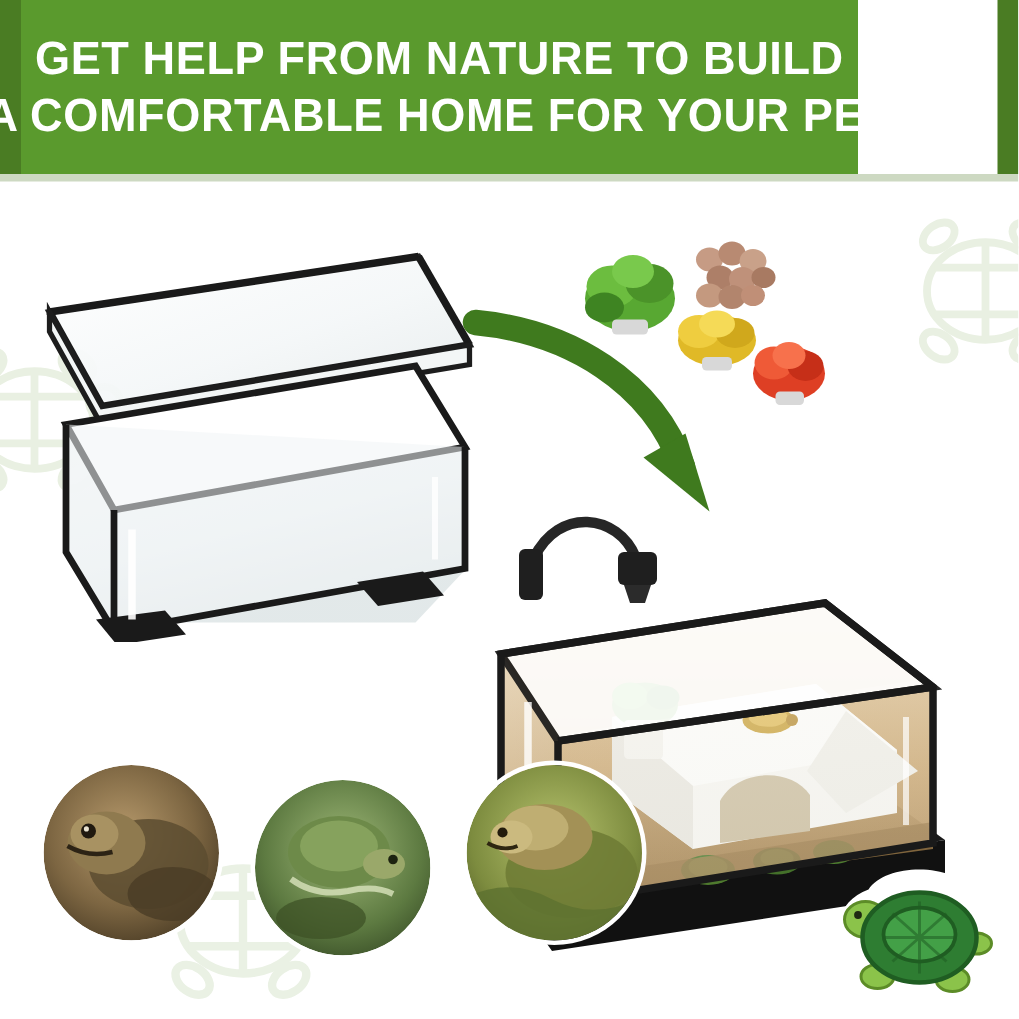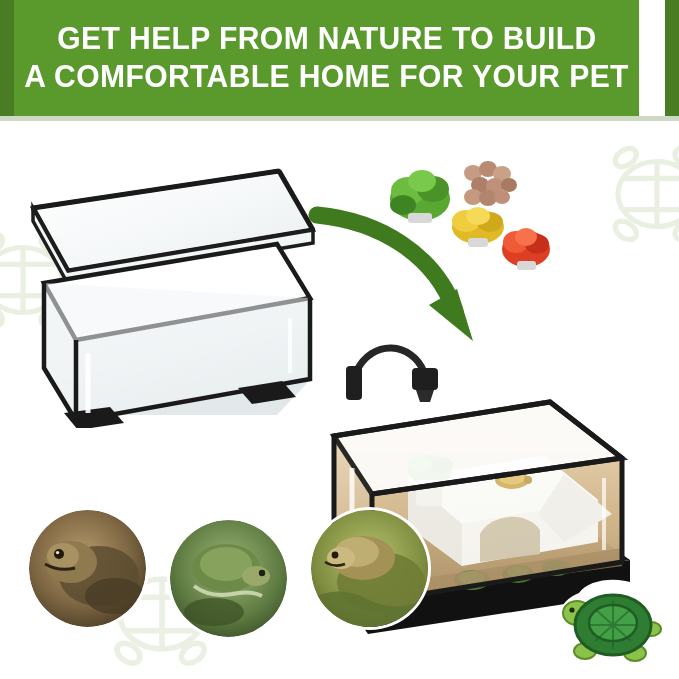--- a/index.html
+++ b/index.html
@@ -41,21 +41,21 @@
     right: 0;
     top: 0;
     width: 14px;
     height: 116px;
     background: #4a7c23;
   }
   #banner-inner {
     position: absolute;
     left: 14px;
     top: 0;
-    width: 625px;
+    width: 558px;
     height: 116px;
     background: #5a9a2d;
     display: flex;
     flex-direction: column;
     align-items: center;
     justify-content: center;
   }
   .banner-line {
     color: #ffffff;
     font-weight: bold;

